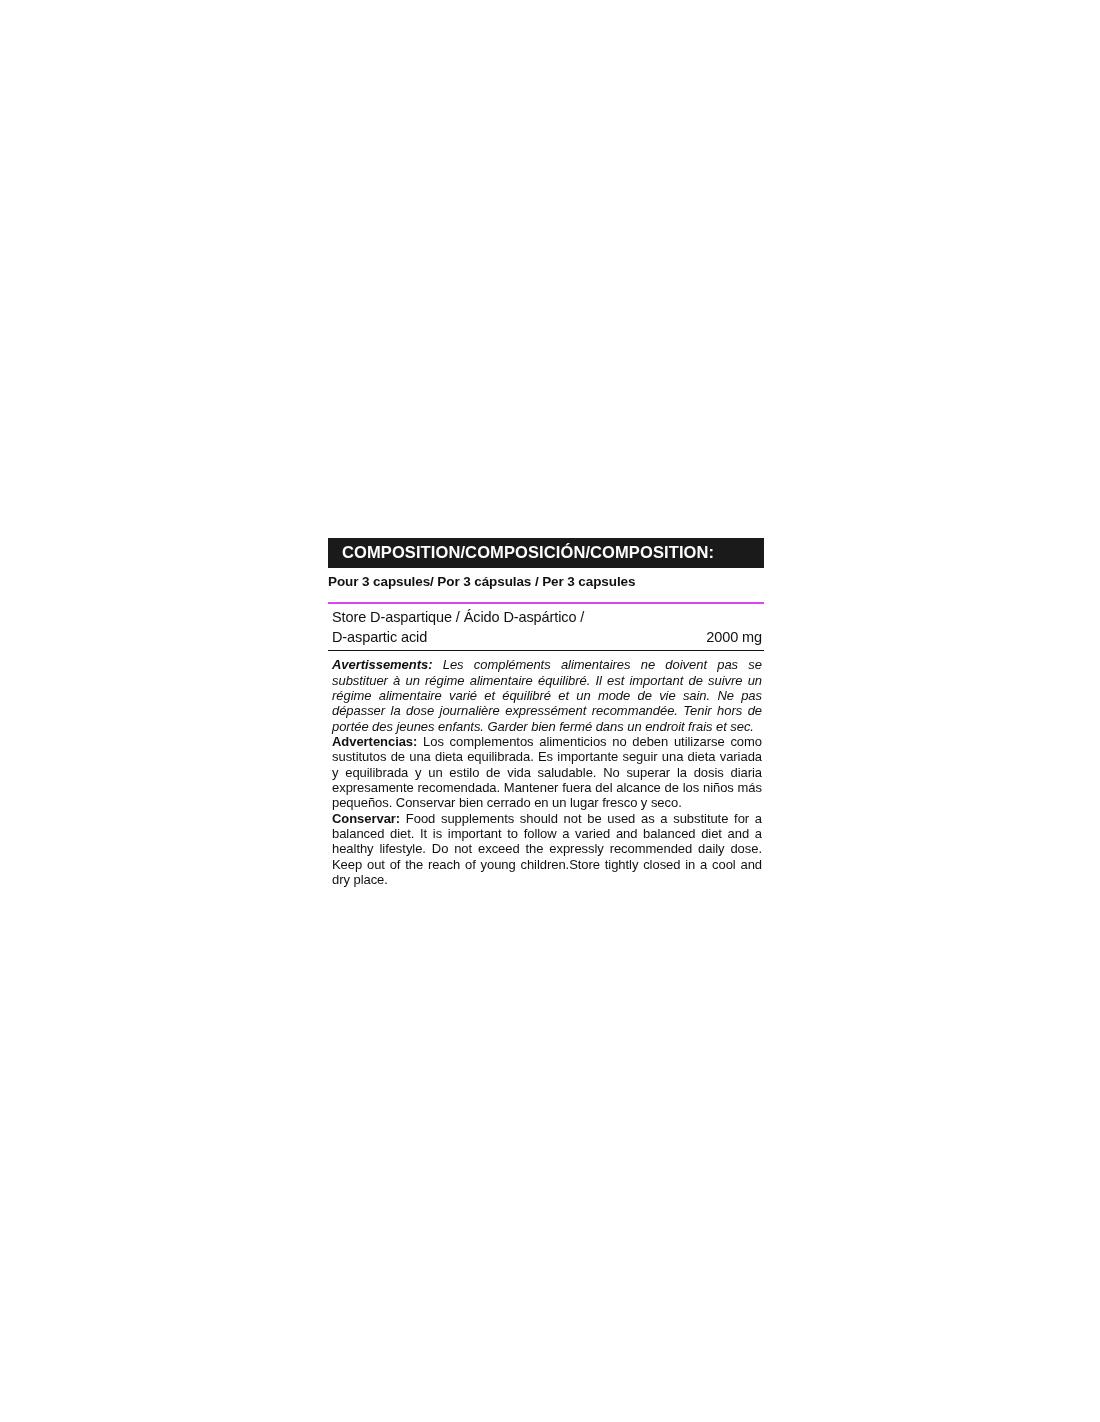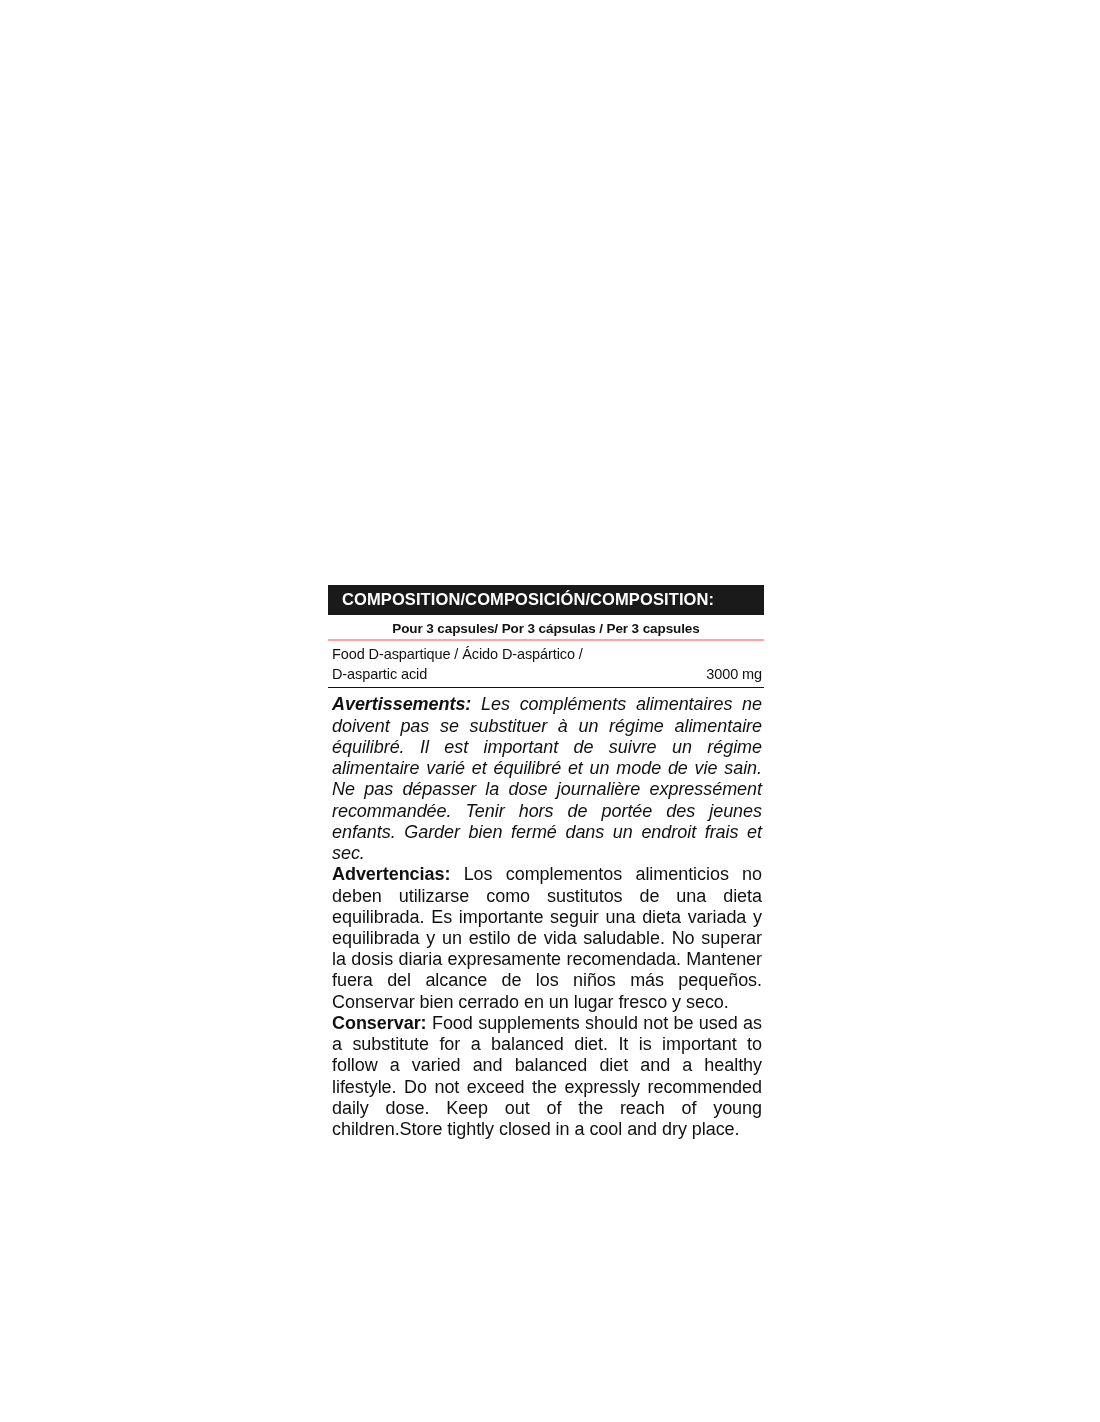--- a/index.html
+++ b/index.html
@@ -26,28 +26,26 @@
   
   .header-bar {
     background: #1a1a1a;
     color: #ffffff;
     font-weight: bold;
     font-size: 16.5px;
     letter-spacing: 0.1px;
     padding: 6px 10px 7px 14px;
     line-height: 1.05;
     white-space: nowrap;
-    margin-top: 47px;
   }
 
   
   .serving-row {
-    border-bottom: 2px solid #fca5a5;
-    padding: 4px 0 2px 0;
-    text-align: center;
+    border-bottom: 2px solid #d946ef;
+    padding: 4px 0 12px 0;
   }
   .serving-text {
     font-weight: bold;
     font-size: 13.5px;
     letter-spacing: -0.1px;
   }
 
   
   .ingredient-block {
     border-bottom: 1.5px solid #111111;
@@ -67,21 +65,21 @@
     line-height: 1.35;
     letter-spacing: -0.1px;
   }
   .ing-amount {
     padding-right: 2px;
   }
 
   
   .warnings {
     padding: 6px 2px 0 4px;
-    font-size: 18px;
+    font-size: 13px;
     line-height: 1.18;
     text-align: justify;
     letter-spacing: -0.05px;
   }
   .warnings p {
     margin: 0;
   }
   .warn-label {
     font-weight: bold;
   }
@@ -98,24 +96,24 @@
 
 <div class="panel">
 
   <div class="header-bar">COMPOSITION/COMPOSICIÓN/COMPOSITION:</div>
 
   <div class="serving-row">
     <span class="serving-text">Pour 3 capsules/ Por 3 cápsulas / Per 3 capsules</span>
   </div>
 
   <div class="ingredient-block">
-    <div class="ing-line1">Food D-aspartique / Ácido D-aspártico /</div>
+    <div class="ing-line1">Store D-aspartique / Ácido D-aspártico /</div>
     <div class="ing-line2-row">
       <span>D-aspartic acid</span>
-      <span class="ing-amount">3000 mg</span>
+      <span class="ing-amount">2000 mg</span>
     </div>
   </div>
 
   <div class="warnings">
     <p class="warn-fr"><span class="warn-label">Avertissements:</span><span> Les compléments alimentaires ne doivent pas se substituer à un régime alimentaire équilibré. Il est important de suivre un régime alimentaire varié et équilibré et un mode de vie sain. Ne pas dépasser la dose journalière expressément recommandée. Tenir hors de portée des jeunes enfants. Garder bien fermé dans un endroit frais et sec.</span></p>
     <p class="warn-es"><span class="warn-label">Advertencias:</span><span> Los complementos alimenticios no deben utilizarse como sustitutos de una dieta equilibrada. Es importante seguir una dieta variada y equilibrada y un estilo de vida saludable. No superar la dosis diaria expresamente recomendada. Mantener fuera del alcance de los niños más pequeños. Conservar bien cerrado en un lugar fresco y seco.</span></p>
     <p class="warn-en"><span class="warn-label">Conservar:</span><span> Food supplements should not be used as a substitute for a balanced diet. It is important to follow a varied and balanced diet and a healthy lifestyle. Do not exceed the expressly recommended daily dose. Keep out of the reach of young children.Store tightly closed in a cool and dry place.</span></p>
   </div>
 
 </div>

